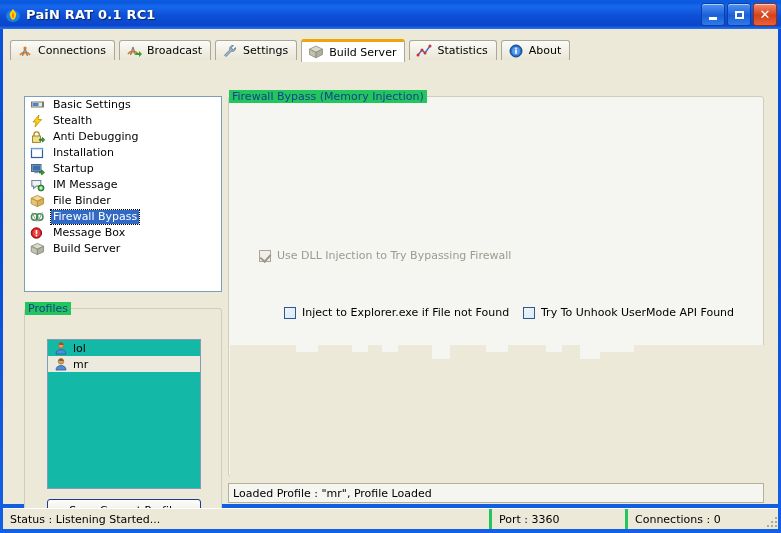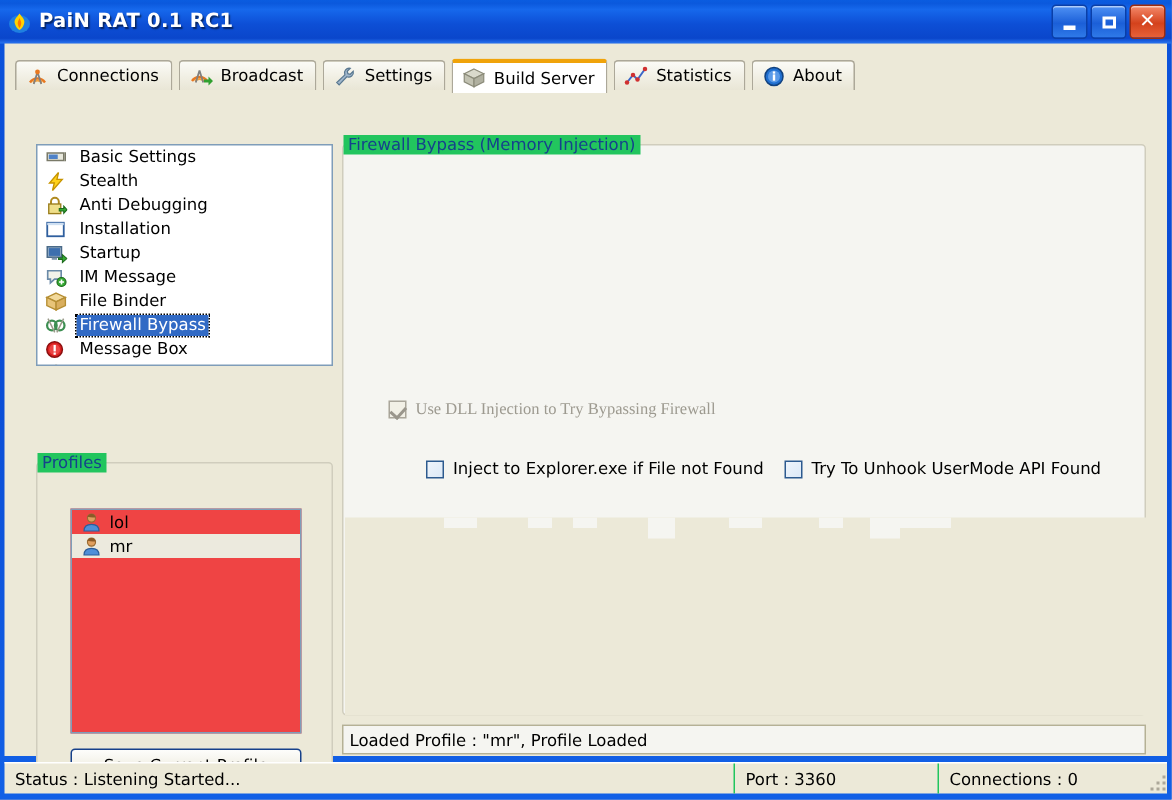--- a/index.html
+++ b/index.html
@@ -63,40 +63,40 @@
     font-weight:normal;
   }
   .tab-ico{width:16px;height:14px;position:relative;flex:0 0 auto;}
   
   .body-panel{
     position:absolute;left:7px;top:31px;width:761px;height:437px;
     background:#ece9d8;
   }
   
   .sidebox{
-    position:absolute;left:14px;top:36px;width:198px;height:148px;
+    position:absolute;left:14px;top:36px;width:198px;height:196px;
     background:#ffffff;border:1px solid #7f9db9;box-sizing:border-box;
     overflow:hidden;
   }
   .sli{height:16px;display:flex;align-items:center;padding-left:5px;gap:6px;font-size:11px;color:#000;}
   .sli-ico{width:15px;height:14px;position:relative;flex:0 0 auto;}
   .sli-lbl{line-height:14px;padding:0 2px;}
   .sli.sel .sli-lbl{background:#316ac5;color:#fff;outline:1px dotted #000;outline-offset:0;}
   
   .grp{
     position:absolute;border:1px solid #d0cdbd;border-radius:3px;box-sizing:border-box;
   }
   .grp-title{
     position:absolute;top:-7px;left:0;background:#22c55e;padding:0 3px;
     color:#15428b;font-size:11px;white-space:nowrap;
   }
   #profiles-group{left:14px;top:248px;width:198px;height:205px;background:#ece9d8;}
   .proflist{
     position:absolute;left:22px;top:30px;width:154px;height:150px;
-    background:#ef4444;border:1px solid #7f9db9;box-sizing:border-box;overflow:hidden;
+    background:#14b8a6;border:1px solid #7f9db9;box-sizing:border-box;overflow:hidden;
   }
   .pli{height:16px;display:flex;align-items:center;gap:5px;padding-left:6px;font-size:11px;color:#000;}
   .pli.sel{background:#eceade;}
   .p-ico{width:14px;height:14px;position:relative;flex:0 0 auto;}
   .savebtn{
     position:absolute;left:22px;top:190px;width:154px;height:22px;
     background:linear-gradient(to bottom,#fdfdfb,#f2f0e6 52%,#e5e2d3);
     border:1px solid #17418a;border-radius:3px;box-sizing:border-box;
     display:flex;align-items:center;justify-content:center;
     font-size:11px;color:#000;
@@ -138,21 +138,21 @@
     display:flex;align-items:center;padding-left:4px;font-size:11px;color:#000;
   }
   
   .statusbar{
     position:absolute;left:3px;top:508px;width:775px;height:21px;
     background:#ece9d8;display:flex;align-items:stretch;
     border-top:1px solid #fff;box-sizing:border-box;
   }
   .sb-cell{
     display:flex;align-items:center;padding-left:7px;font-size:11px;color:#000;
-    border-left:1px solid #22c55e;box-sizing:border-box;
+    border-left:3px solid #22c55e;box-sizing:border-box;
   }
   .sb-cell:first-child{border-left:none;}
   #sb-status{width:486px;}
   #sb-port{width:136px;}
   #sb-conn{width:140px;}
   .grip{
     margin-left:auto;width:13px;height:13px;align-self:flex-end;position:relative;margin-bottom:1px;
   }
   .grip i{position:absolute;width:2px;height:2px;background:#aca899;}
 </style>
@@ -419,21 +419,21 @@
               <i class="gt" style="width:22px;height:7px"></i>
             <i class="gt" style="width:38px;height:0"></i>
               <i class="gt" style="width:16px;height:7px"></i>
             <i class="gt" style="width:18px;height:0"></i>
               <i class="gt" style="width:20px;height:14px"></i>
             <i class="gt" style="width:34px;height:7px"></i>
             <i class="gt" style="width:120px;height:0"></i>
           </div>
         </div>
 
-        <div class="chk-row" style="left:30px;top:170px;font-family:Liberation Serif, serif;">
+        <div class="chk-row" style="left:30px;top:152px;">
           <span class="cbox dis">
               <i class="tick"></i>
             </span>
           <span class="lbl-dis">Use DLL Injection to Try Bypassing Firewall</span>
         </div>
 
 
         <div class="chk-row" style="left:55px;top:209px;">
           <span class="cbox blu"></span>
           <span>Inject to Explorer.exe if File not Found</span>

